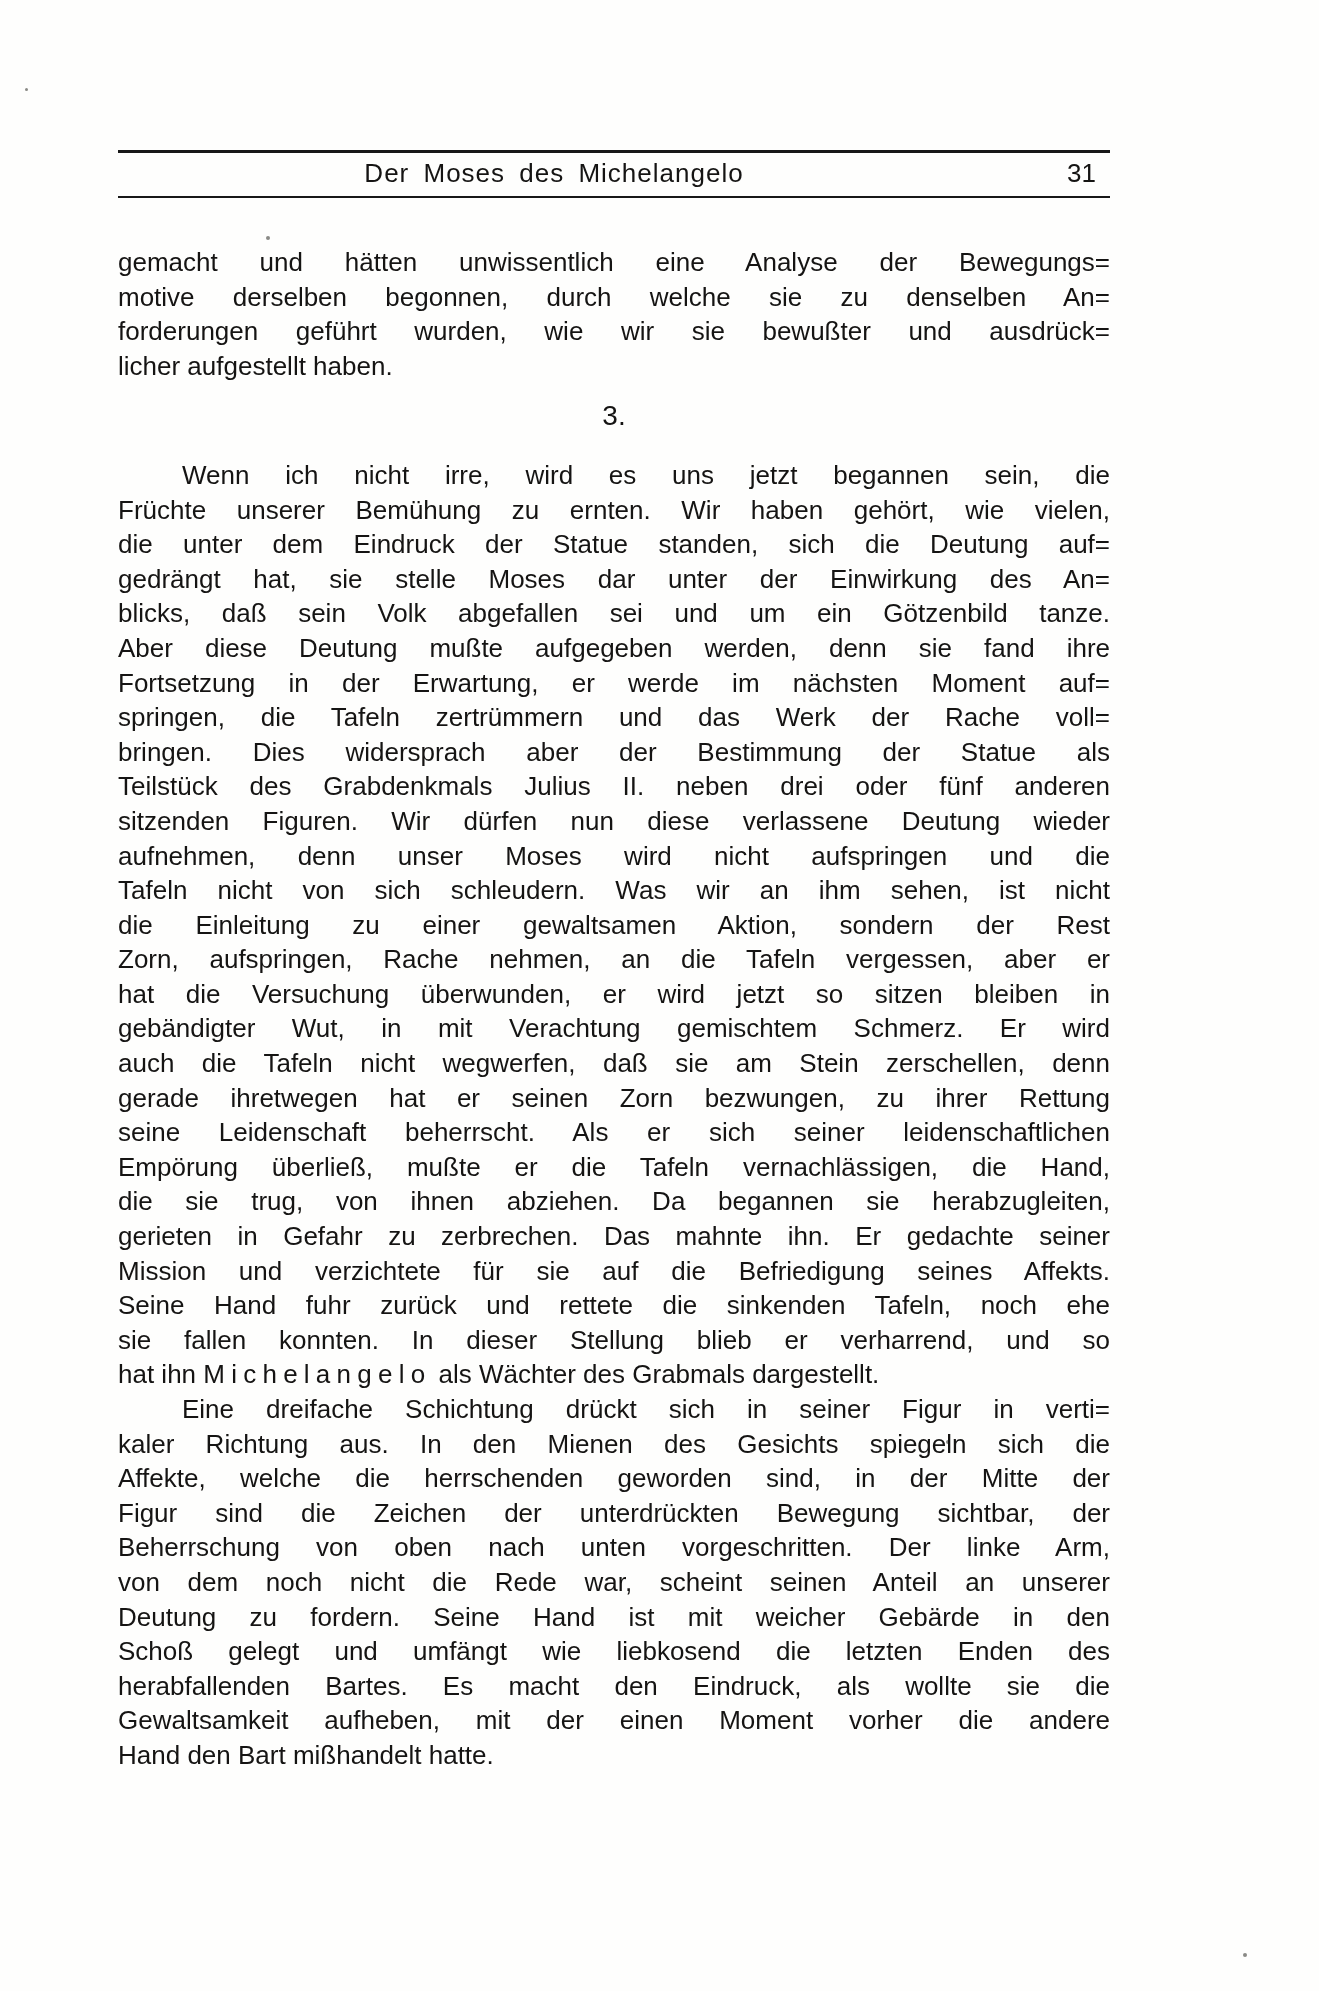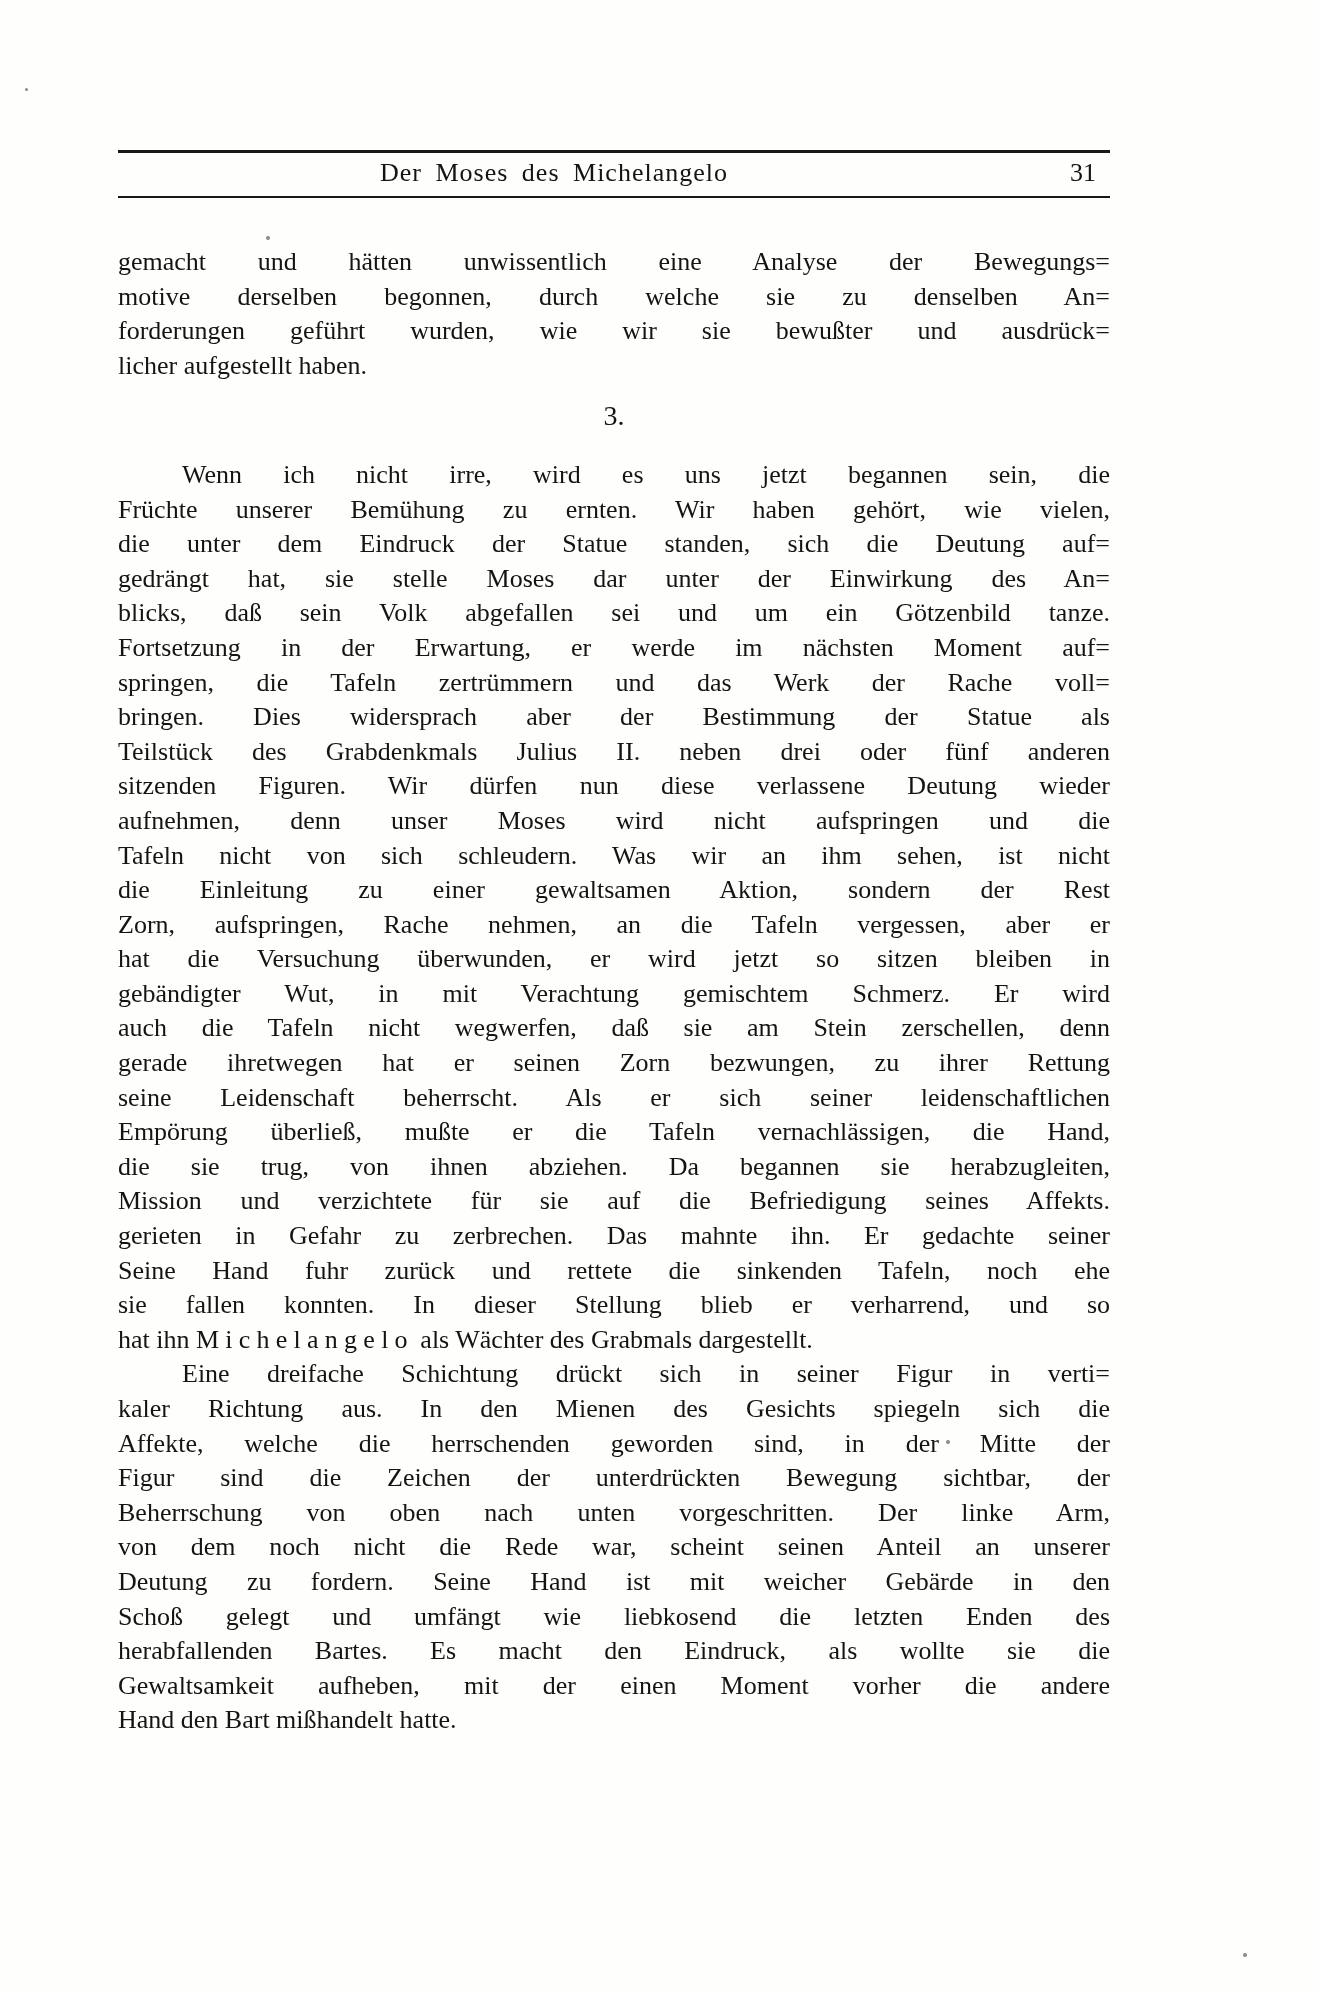--- a/index.html
+++ b/index.html
@@ -3,21 +3,21 @@
 <meta charset="utf-8">
 <style>
   html, body { margin: 0; padding: 0; background: #e8e8e6; }
   .sheet {
     position: relative;
     width: 1319px;
     height: 1991px;
     margin: 0 auto;
     background: #fefefd;
     color: #151413;
-    font-family: Liberation Serif, serif;
+    font-family: Liberation Sans, sans-serif;
     overflow: hidden;
   }
   .type-area {
     position: absolute;
     left: 118px;
     top: 150px;
     width: 992px;
   }
   
   .running-head {
@@ -99,38 +99,39 @@
           <div class="line">forderungen geführt wurden, wie wir sie bewußter und ausdrück=</div>
           <div class="line last">licher aufgestellt haben.</div>
         </div>
         <div class="section-heading">3.</div>
         <div class="paragraph indent">
           <div class="line">Wenn ich nicht irre, wird es uns jetzt begannen sein, die</div>
           <div class="line">Früchte unserer Bemühung zu ernten. Wir haben gehört, wie vielen,</div>
           <div class="line">die unter dem Eindruck der Statue standen, sich die Deutung auf=</div>
           <div class="line">gedrängt hat, sie stelle Moses dar unter der Einwirkung des An=</div>
           <div class="line">blicks, daß sein Volk abgefallen sei und um ein Götzenbild tanze.</div>
+          <div class="line">Aber diese Deutung mußte aufgegeben werden, denn sie fand ihre</div>
           <div class="line">Fortsetzung in der Erwartung, er werde im nächsten Moment auf=</div>
           <div class="line">springen, die Tafeln zertrümmern und das Werk der Rache voll=</div>
           <div class="line">bringen. Dies widersprach aber der Bestimmung der Statue als</div>
           <div class="line">Teilstück des Grabdenkmals Julius II. neben drei oder fünf anderen</div>
           <div class="line">sitzenden Figuren. Wir dürfen nun diese verlassene Deutung wieder</div>
           <div class="line">aufnehmen, denn unser Moses wird nicht aufspringen und die</div>
           <div class="line">Tafeln nicht von sich schleudern. Was wir an ihm sehen, ist nicht</div>
           <div class="line">die Einleitung zu einer gewaltsamen Aktion, sondern der Rest</div>
           <div class="line">Zorn, aufspringen, Rache nehmen, an die Tafeln vergessen, aber er</div>
           <div class="line">hat die Versuchung überwunden, er wird jetzt so sitzen bleiben in</div>
           <div class="line">gebändigter Wut, in mit Verachtung gemischtem Schmerz. Er wird</div>
           <div class="line">auch die Tafeln nicht wegwerfen, daß sie am Stein zerschellen, denn</div>
           <div class="line">gerade ihretwegen hat er seinen Zorn bezwungen, zu ihrer Rettung</div>
           <div class="line">seine Leidenschaft beherrscht. Als er sich seiner leidenschaftlichen</div>
           <div class="line">Empörung überließ, mußte er die Tafeln vernachlässigen, die Hand,</div>
           <div class="line">die sie trug, von ihnen abziehen. Da begannen sie herabzugleiten,</div>
+          <div class="line">gerieten in Gefahr zu zerbrechen. Das mahnte ihn. Er gedachte seiner</div>
           <div class="line">Mission und verzichtete für sie auf die Befriedigung seines Affekts.</div>
-          <div class="line">gerieten in Gefahr zu zerbrechen. Das mahnte ihn. Er gedachte seiner</div>
           <div class="line">Seine Hand fuhr zurück und rettete die sinkenden Tafeln, noch ehe</div>
           <div class="line">sie fallen konnten. In dieser Stellung blieb er verharrend, und so</div>
           <div class="line last">hat ihn <span class="spaced">Michelangelo</span> als Wächter des Grabmals dargestellt.</div>
         </div>
         <div class="paragraph indent">
           <div class="line">Eine dreifache Schichtung drückt sich in seiner Figur in verti=</div>
           <div class="line">kaler Richtung aus.  In den Mienen des Gesichts spiegeln sich die</div>
           <div class="line">Affekte, welche die herrschenden geworden sind, in der Mitte der</div>
           <div class="line">Figur sind die Zeichen der unterdrückten Bewegung sichtbar, der</div>
           <div class="line">Beherrschung von oben nach unten vorgeschritten. Der linke Arm,</div>

